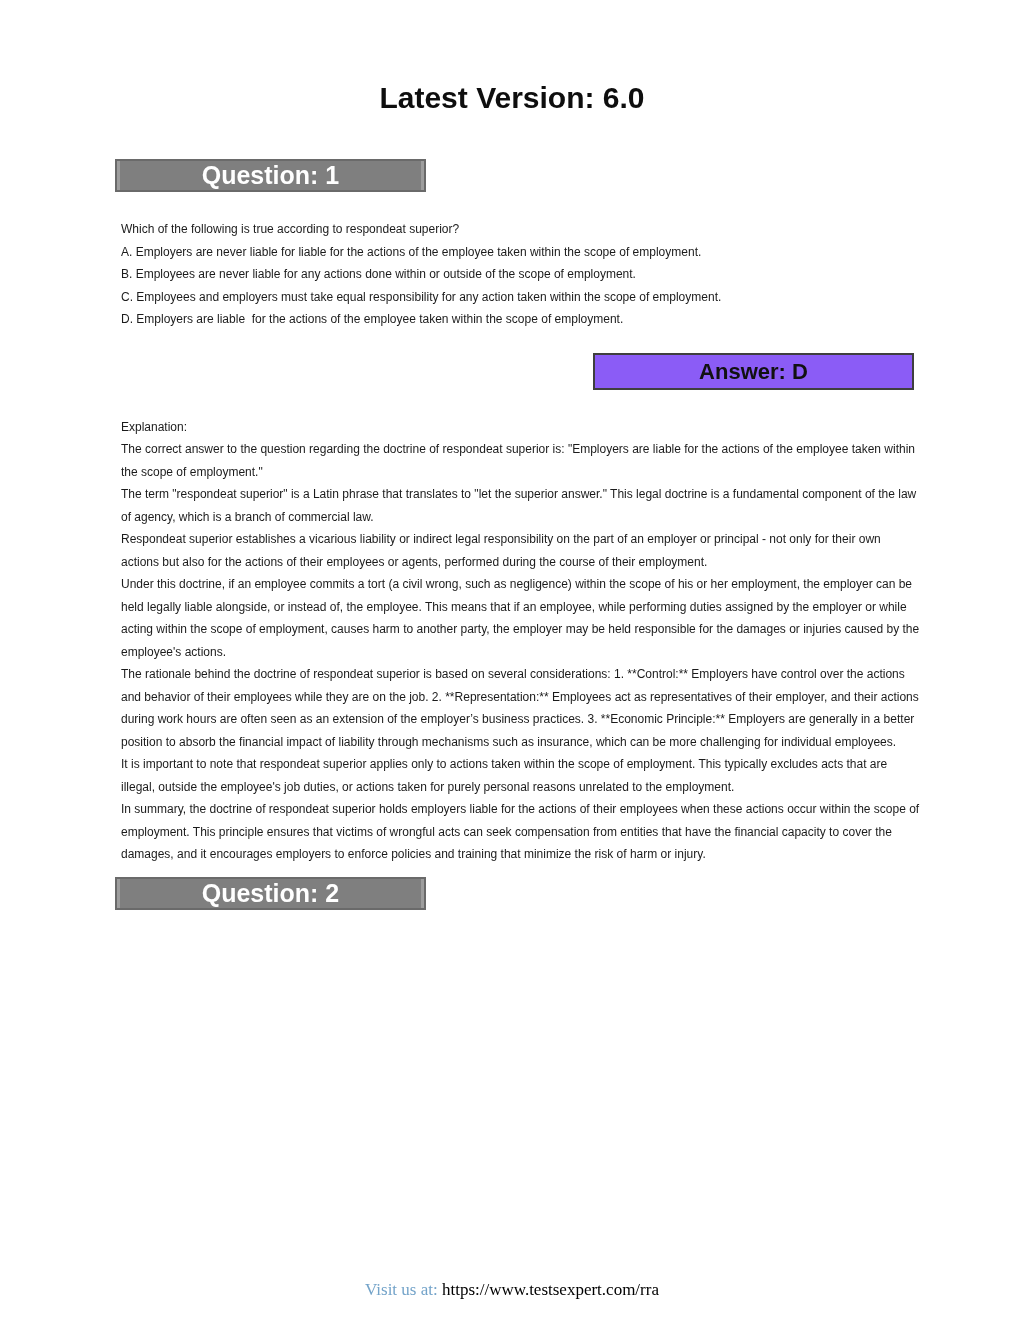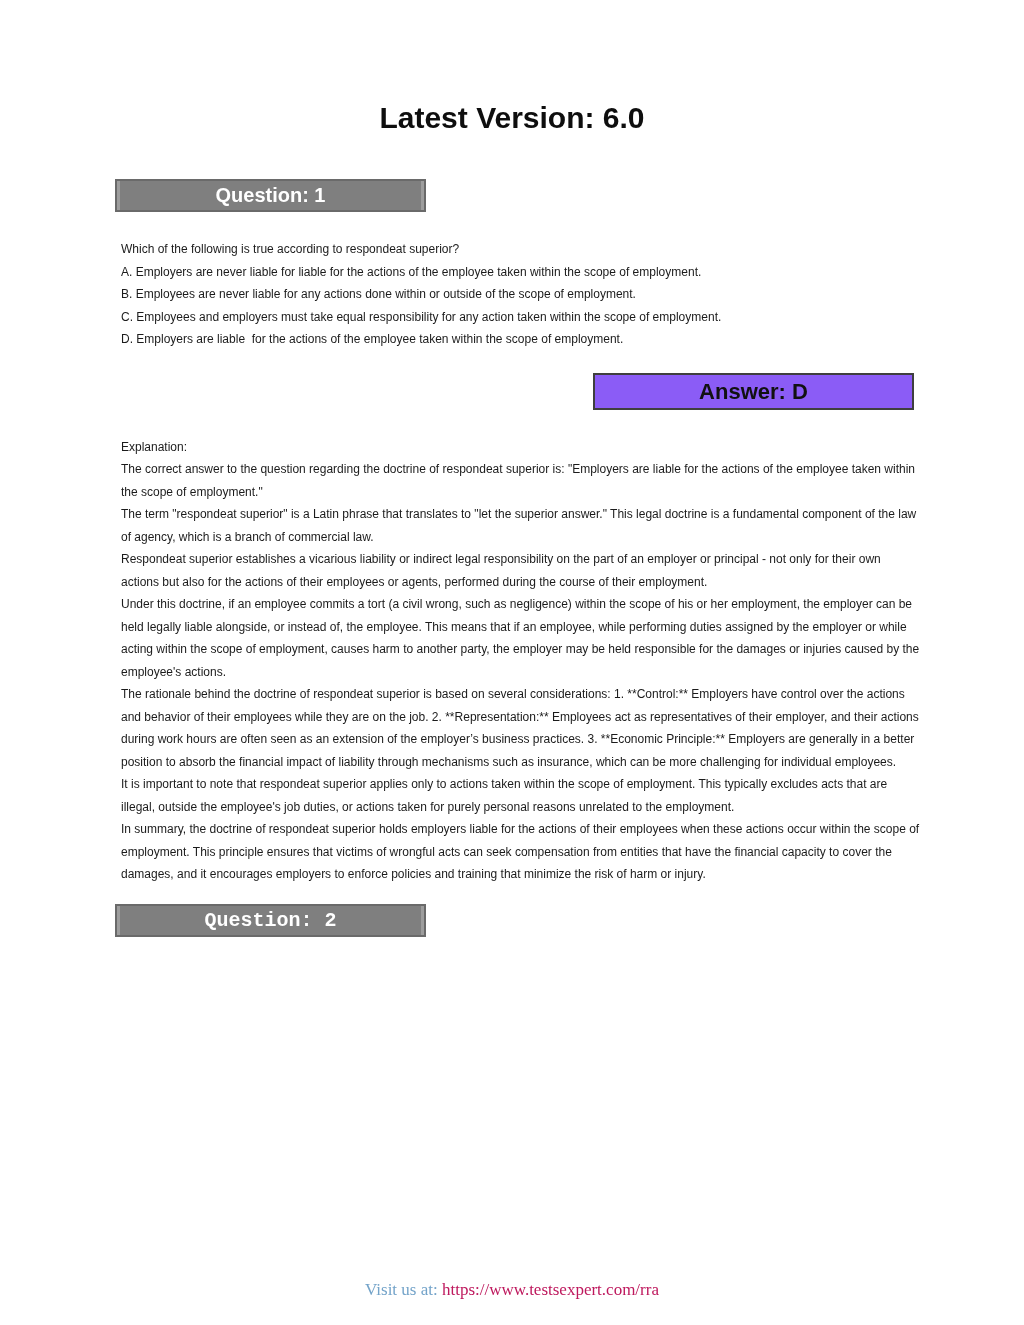--- a/index.html
+++ b/index.html
@@ -8,42 +8,42 @@
     width: 1024px;
     height: 1325px;
     margin: 0 auto;
     background: #ffffff;
     overflow: hidden;
     font-family: "Liberation Sans", sans-serif;
     color: #1b1b1b;
   }
   .doc-title {
     margin: 0;
-    padding-top: 98px;
+    padding-top: 78px;
     text-align: center;
     font-size: 30px;
     line-height: 40px;
     font-weight: 700;
     color: #0e0e0e;
   }
   .q-banner {
     box-sizing: border-box;
     margin: 41px 0 0 115px;
     width: 311px;
     height: 33px;
     background: #7f7f7f;
     border: 2px solid #6a6a6a;
     box-shadow: inset 3px 0 0 #9d9d9d, inset -3px 0 0 #9d9d9d;
     color: #ffffff;
-    font-size: 20px;
+    font-size: 25px;
     font-weight: 700;
     text-align: center;
     line-height: 29px;
   }
-  .q-banner.second { margin-top: 18px; font-family: Liberation Mono, monospace; }
+  .q-banner.second { margin-top: 11px; }
   .body-text {
     width: 800px;
     margin-left: 121px;
     font-size: 12px;
     line-height: 22.5px;
   }
   .body-text p { margin: 0; }
   .question-block { margin-top: 26px; }
   .question-text { margin-bottom: 22px; }
   .option { white-space: pre-wrap; }
@@ -65,21 +65,21 @@
     position: absolute;
     top: 1279px;
     left: 0;
     width: 100%;
     text-align: center;
     font-family: "Liberation Serif", serif;
     font-size: 17px;
     line-height: 22px;
   }
   .visit-label { color: #73a3c9; margin-top: 36px; }
-  .footer-url { color: #be185d; text-decoration: none; }
+  .footer-url { color: #000000; text-decoration: none; }
 </style>
 </head>
 <body>
 
 <div class="page">
 
   <h1 class="doc-title">Latest Version: 6.0</h1>
 
   <div class="q-banner">Question: 1</div>
 

